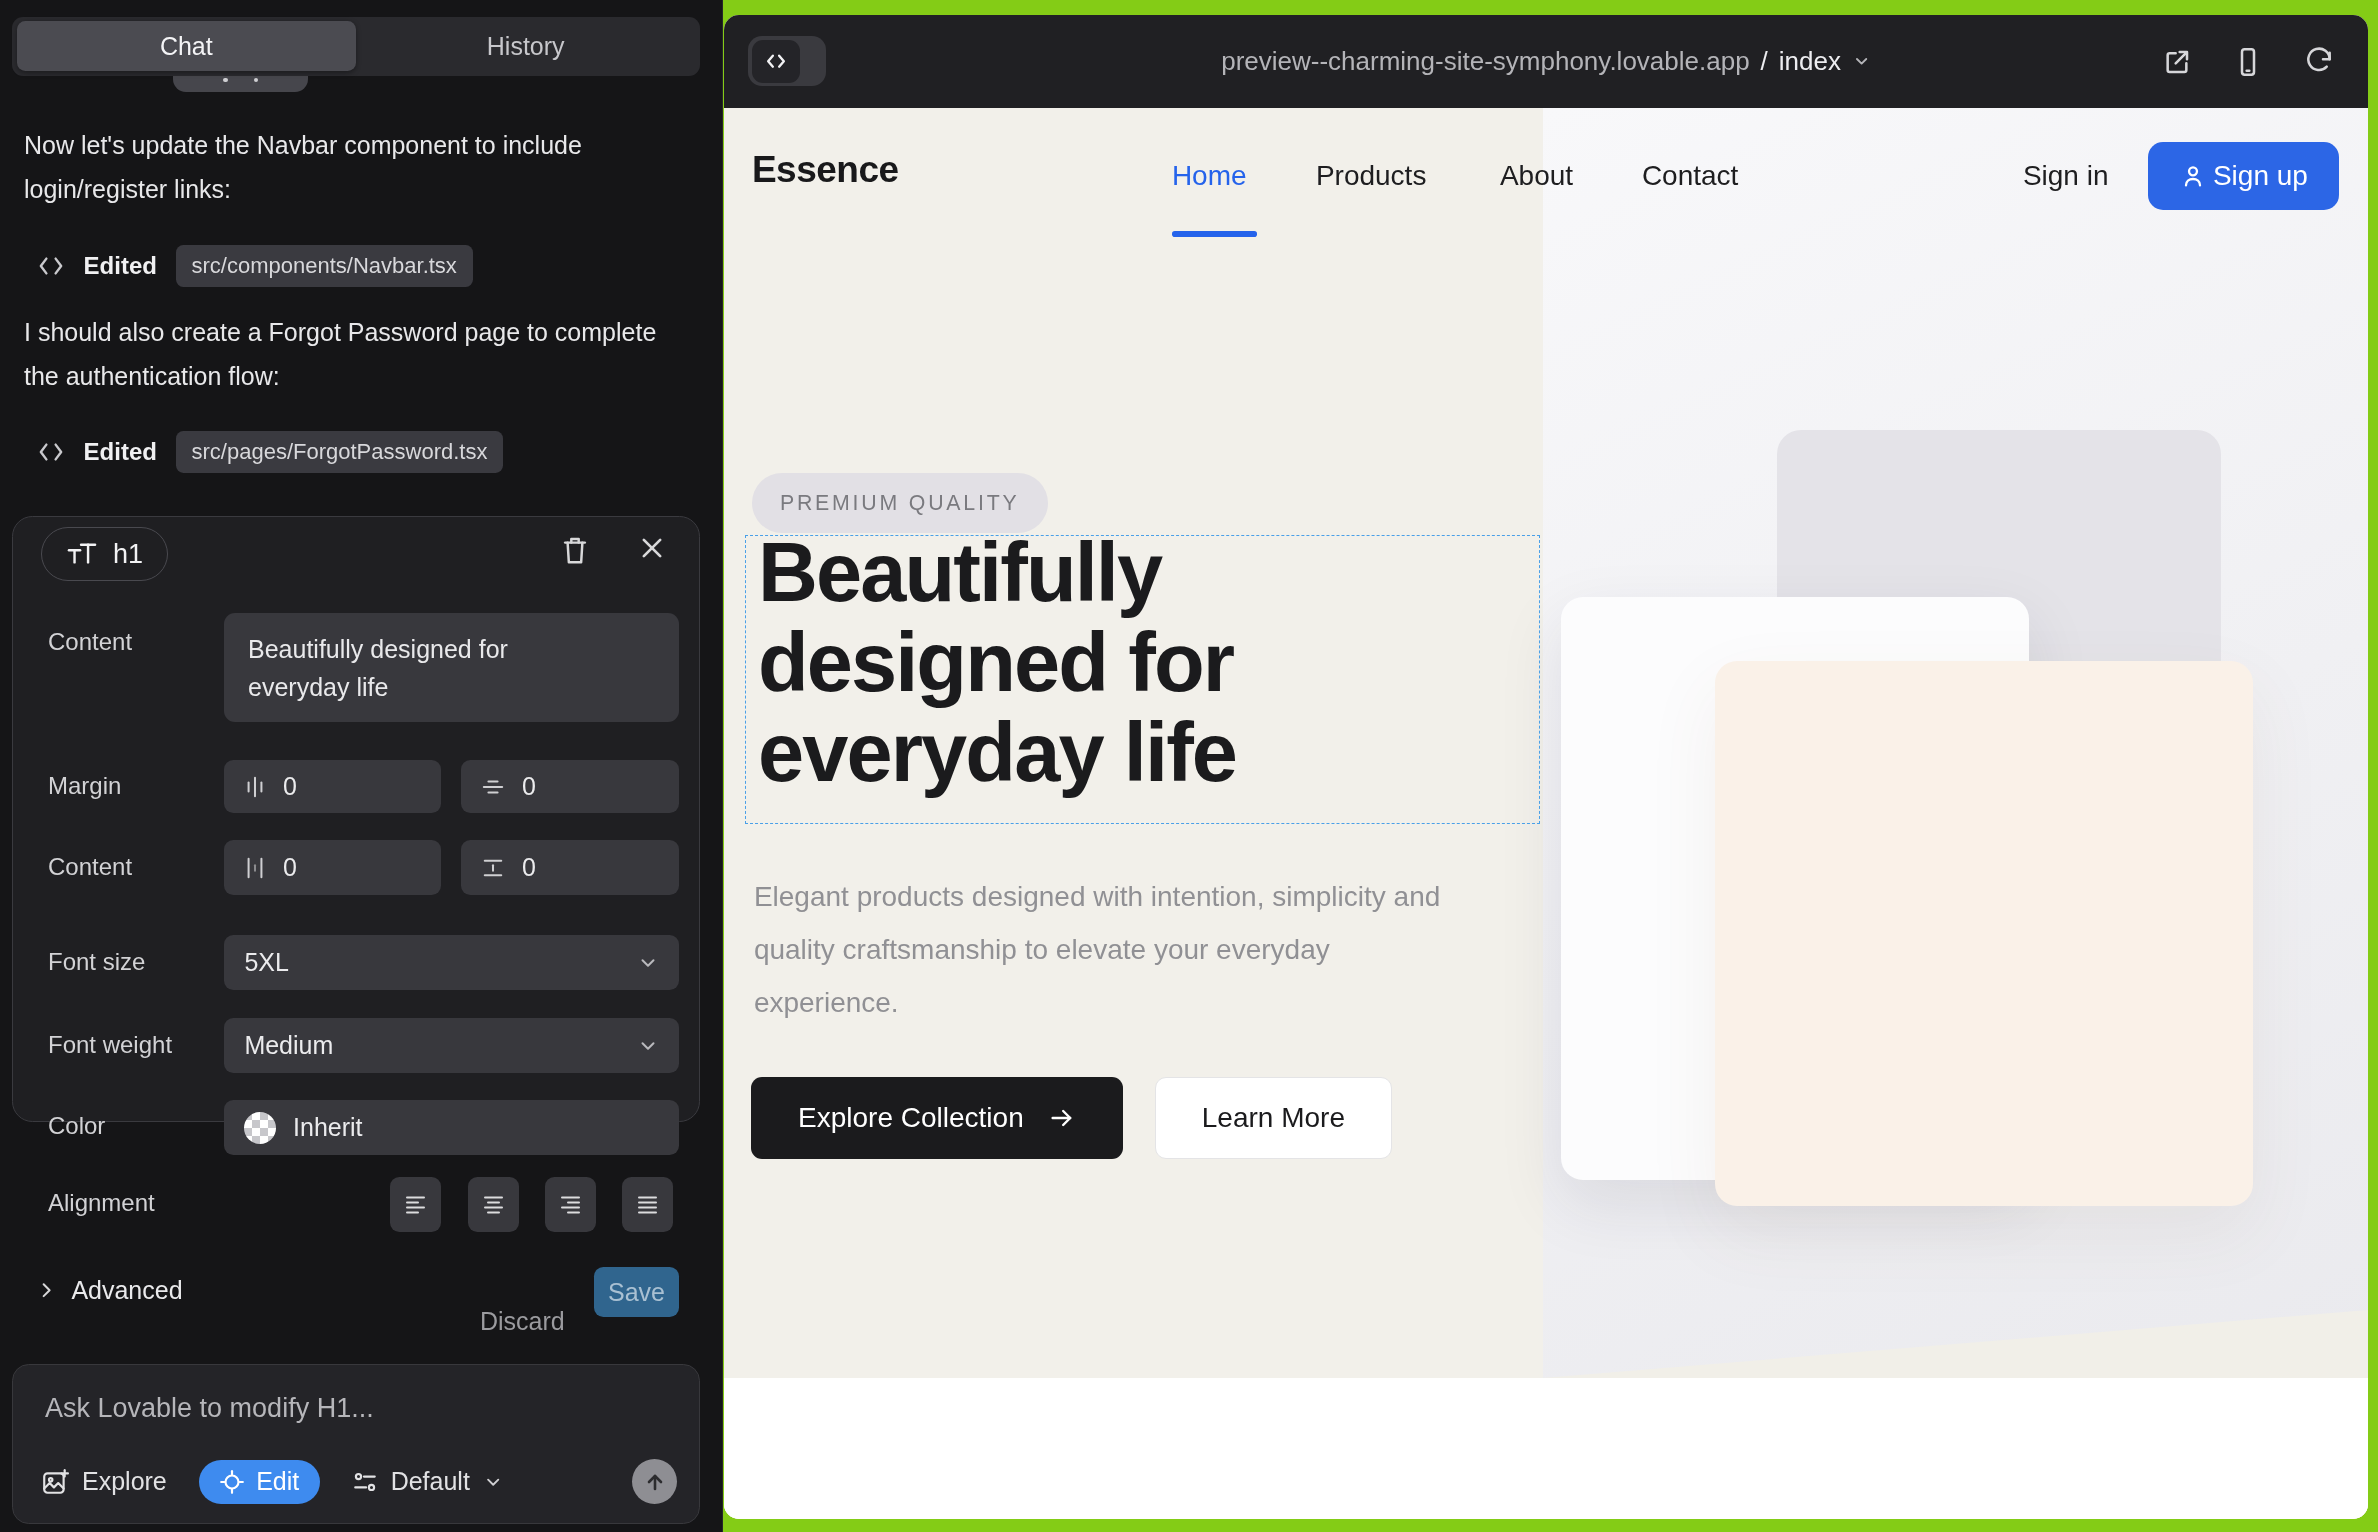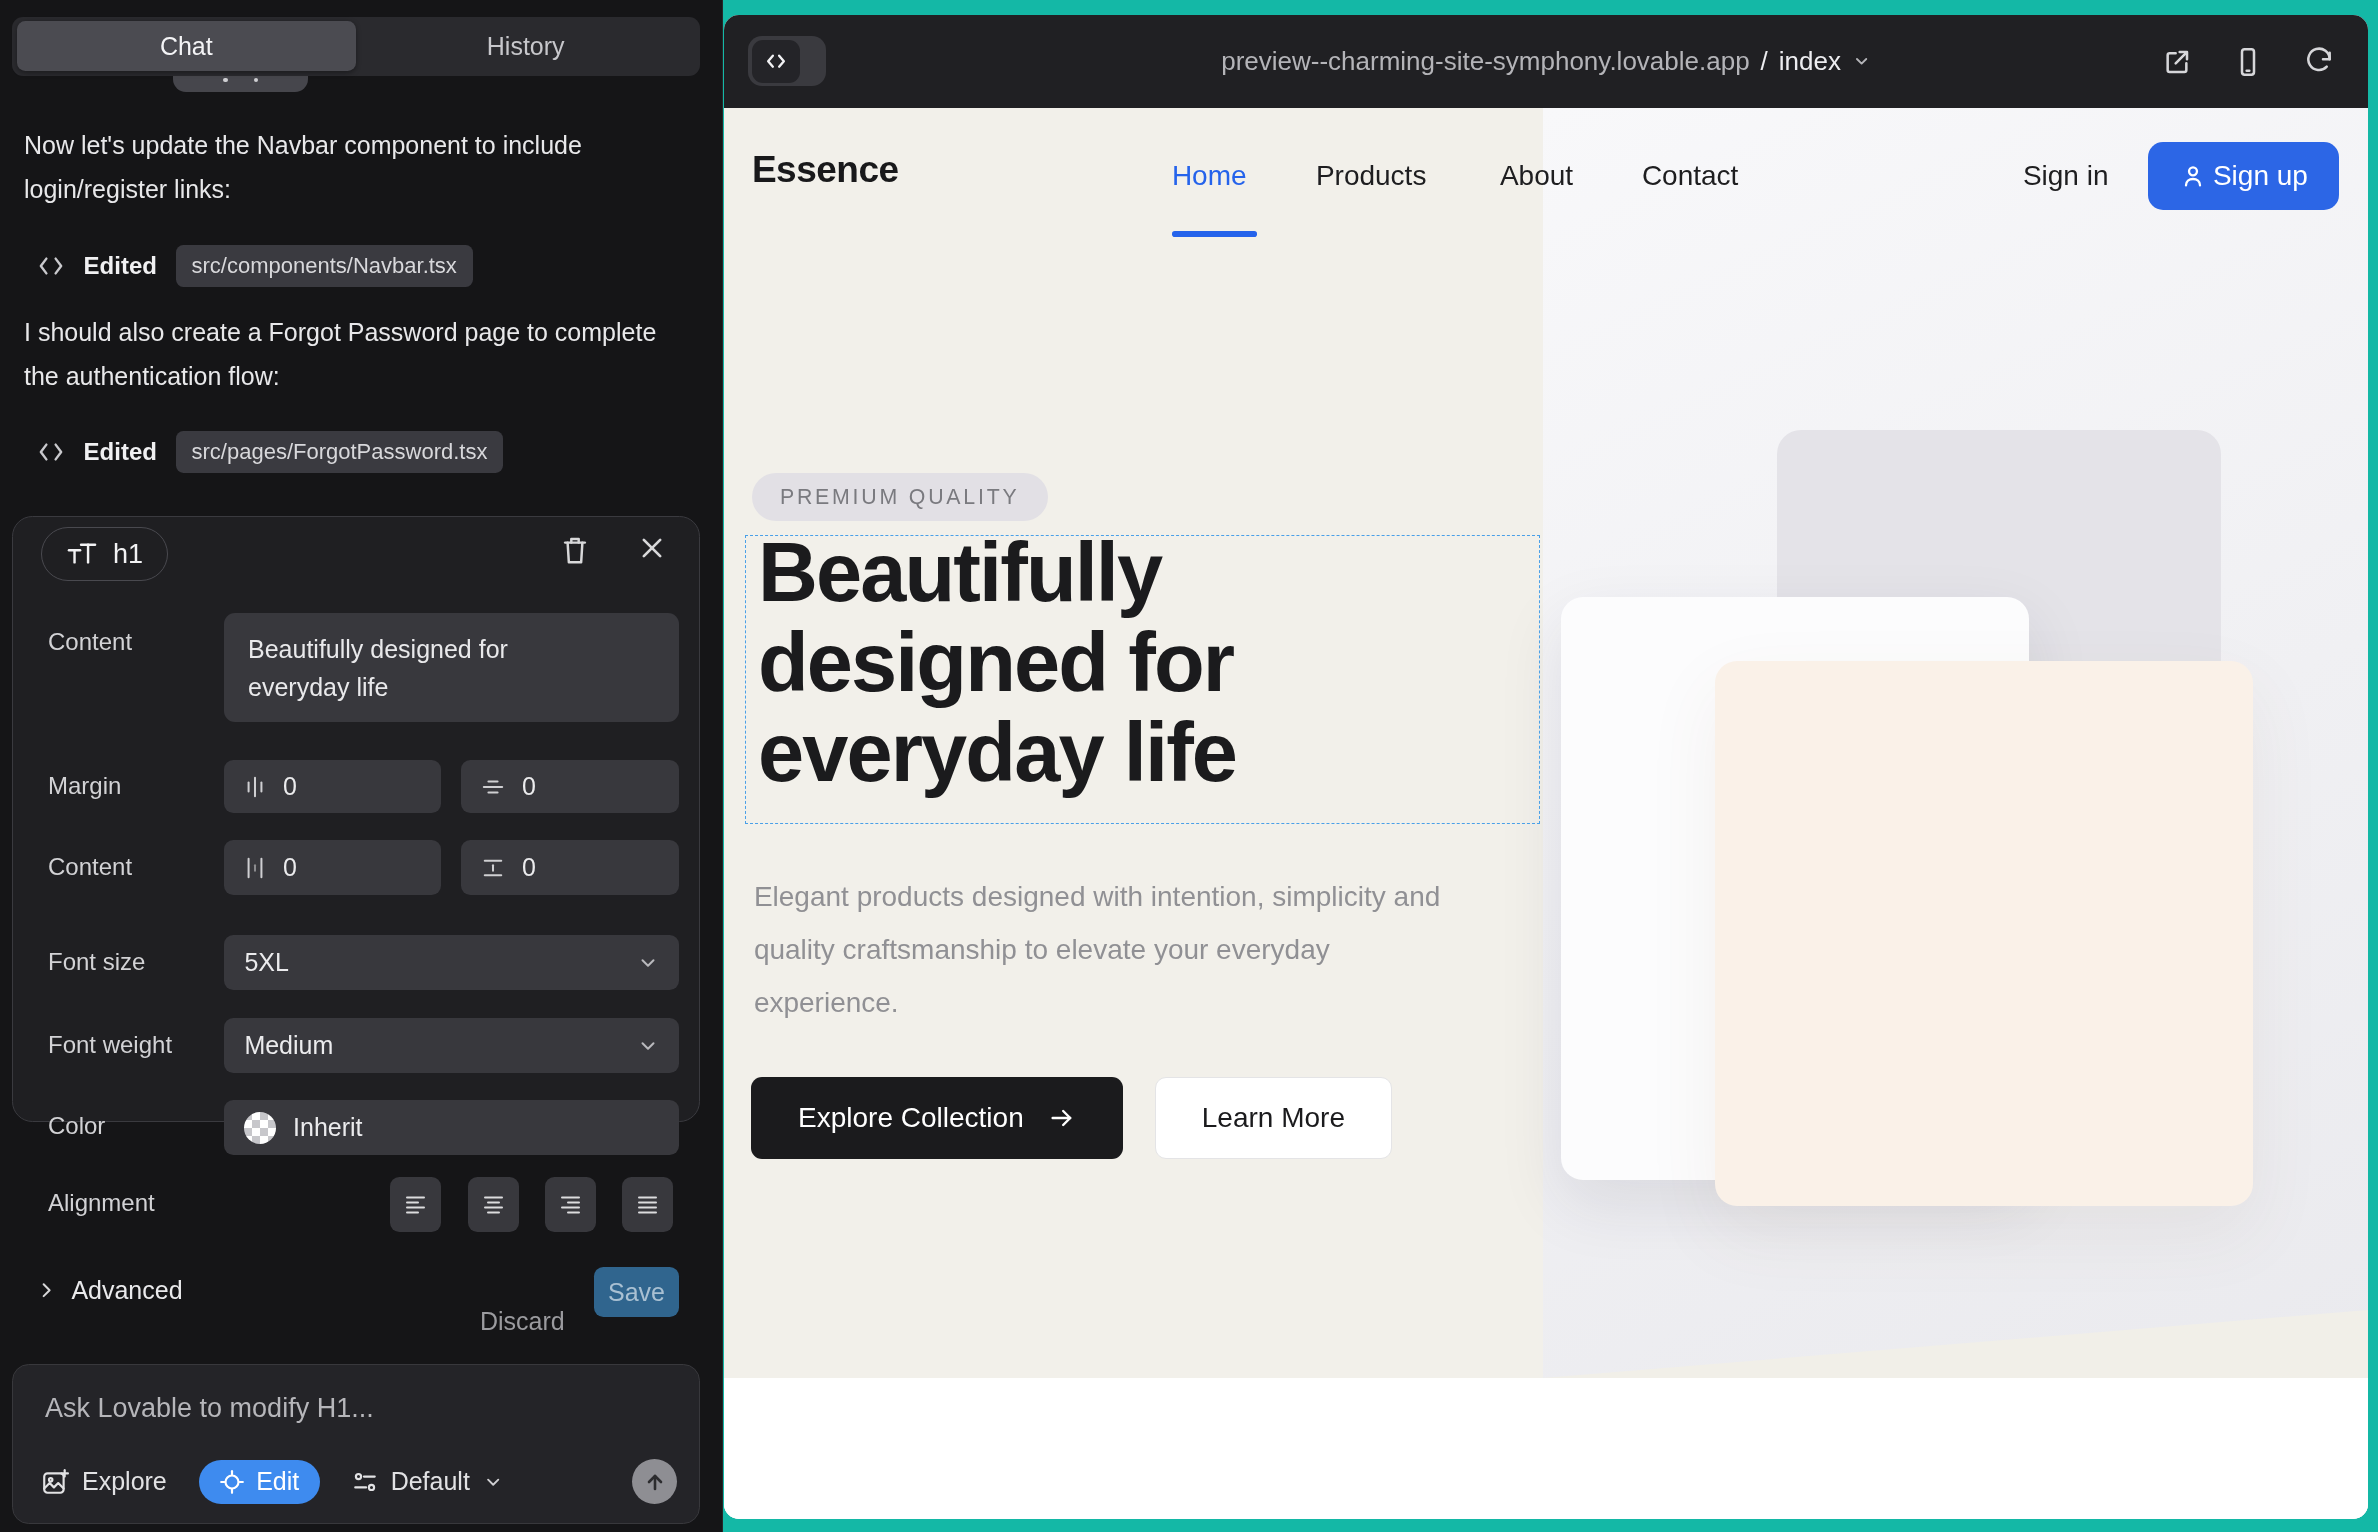--- a/index.html
+++ b/index.html
@@ -42,21 +42,21 @@
 
   
   .dock { position:absolute; left:12px; top:1364px; width:688px; height:160px; background:#242428; border:1.9px solid #38383c; border-radius:16.7px; }
   .dock .ph { position:absolute; left:32px; top:28px; font-size:27px; color:#b6b6ba; }
   .dock-row { position:absolute; left:28px; right:22px; bottom:18.6px; display:flex; align-items:center; gap:32px; }
   .dock-item { display:flex; align-items:center; gap:13px; font-size:25px; color:#e2e2e4; cursor:pointer; }
   .edit-pill { display:flex; align-items:center; gap:11px; background:#3e8bef; border-radius:927px; padding:7.4px 20.4px; color:#fff; font-size:25px; cursor:pointer; }
   .send { margin-left:auto; width:45px; height:45px; border-radius:50%; background:#8e8e93; display:flex; align-items:center; justify-content:center; color:#2c2c2e; cursor:pointer; }
 
   
-  .pvwrap { position:absolute; left:723px; right:0; top:0; bottom:0; background:#14b8a6; }
+  .pvwrap { position:absolute; left:723px; right:0; top:0; bottom:0; background:#84cc16; }
   .window { position:absolute; left:0.9px; top:15px; width:1644px; height:1504px; border-radius:15px; overflow:hidden; background:#fff; }
   .pv-head { position:absolute; left:0; top:0; right:0; height:93px; background:#202023; }
   .toggle { position:absolute; left:24px; top:21.3px; width:78px; height:50px; background:#3a3a3f; border-radius:14px; cursor:pointer; }
   .knob { position:absolute; left:3.7px; top:3.7px; width:48px; height:43px; background:#242428; border-radius:11px; display:flex; align-items:center; justify-content:center; color:#f2f2f4; }
   .urlbar { position:absolute; left:50%; top:0; height:93px; transform:translateX(-50%); display:flex; align-items:center; gap:11px; font-size:26px; }
   .url-host { color:#b4b4b8; }
   .url-page { color:#ededf0; }
   .pv-icons { position:absolute; right:33px; top:0; height:93px; display:flex; align-items:center; gap:39px; color:#d6d6d9; }
   .pv-icons > * { cursor:pointer; }
 
@@ -68,21 +68,21 @@
   .card-white { position:absolute; left:837px; top:489px; width:468px; height:583px; border-radius:22px; background:#fcfcfd; box-shadow:0 24px 65px rgba(40,40,70,.10); }
   .card-cream { position:absolute; left:991px; top:553px; width:538px; height:545px; border-radius:22px; background:#faf1e8; box-shadow:0 28px 74px rgba(120,90,60,.07); }
 
   .logo { position:absolute; left:28px; top:41px; font-size:37px; font-weight:700; letter-spacing:-0.5px; color:#19191b; }
   .nav-link { position:absolute; top:52px; font-size:28px; color:#1e1e20; cursor:pointer; }
   .nav-link.active { color:#2563eb; }
   .nav-underline { position:absolute; left:448px; top:123px; width:85px; height:5.6px; border-radius:2.8px; background:#2563eb; }
   .signin { position:absolute; left:1299px; top:52px; font-size:28px; color:#1e1e20; cursor:pointer; }
   .signup { position:absolute; left:1424px; top:34px; width:191px; height:68px; background:#2c66e6; border-radius:15px; display:flex; align-items:center; justify-content:center; gap:6px; color:#fff; font-size:28px; cursor:pointer; }
 
-  .badge { position:absolute; left:28px; top:365px; height:48px; display:inline-flex; align-items:center; padding:16px 28px; background:#e2e0e5; border-radius:927px; font-size:21.3px; letter-spacing:2.8px; color:#7a7a7f; }
+  .badge { position:absolute; left:28px; top:365px; height:60px; display:inline-flex; align-items:center; padding:16px 28px; background:#e2e0e5; border-radius:927px; font-size:21.3px; letter-spacing:2.8px; color:#7a7a7f; }
   .sel-box { position:absolute; left:21.3px; top:427px; width:795px; height:289px; border:1.9px dashed #4aa0e8; }
   .hero-h1 { position:absolute; left:34px; top:420px; font-size:83px; line-height:90px; font-weight:700; letter-spacing:-1.9px; color:#1b1b1d; }
   .hero-h1 span { display:block; }
   .hero-p { position:absolute; left:30px; top:762px; width:719px; font-size:28px; line-height:53px; color:#909094; }
   .ctas { position:absolute; left:27px; top:969px; display:flex; gap:32px; }
   .cta-primary { width:372px; height:82px; background:#1b1b1d; border-radius:11px; color:#fff; font-size:28px; display:flex; align-items:center; justify-content:center; gap:24px; cursor:pointer; }
   .cta-secondary { width:237px; height:82px; background:#fff; border:1.9px solid #e4e4e6; border-radius:11px; color:#1b1b1d; font-size:28px; display:flex; align-items:center; justify-content:center; cursor:pointer; }
 </style>
 </head>
 <body>

